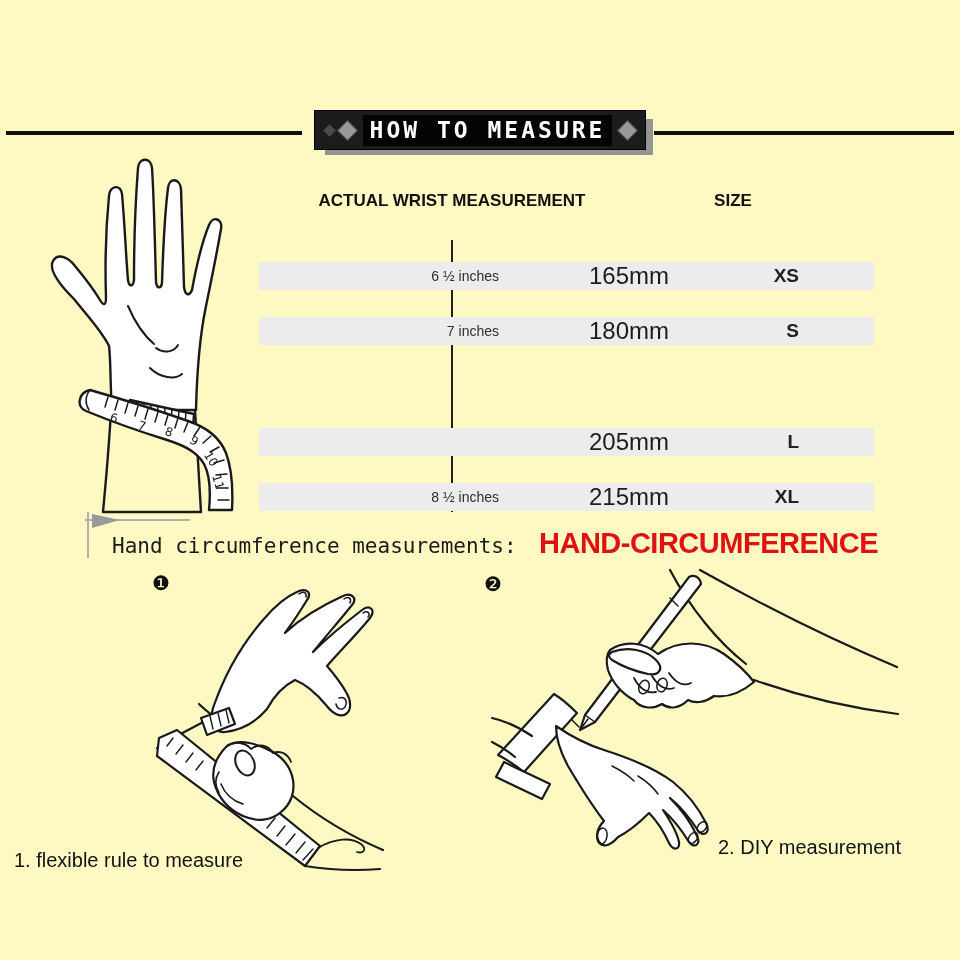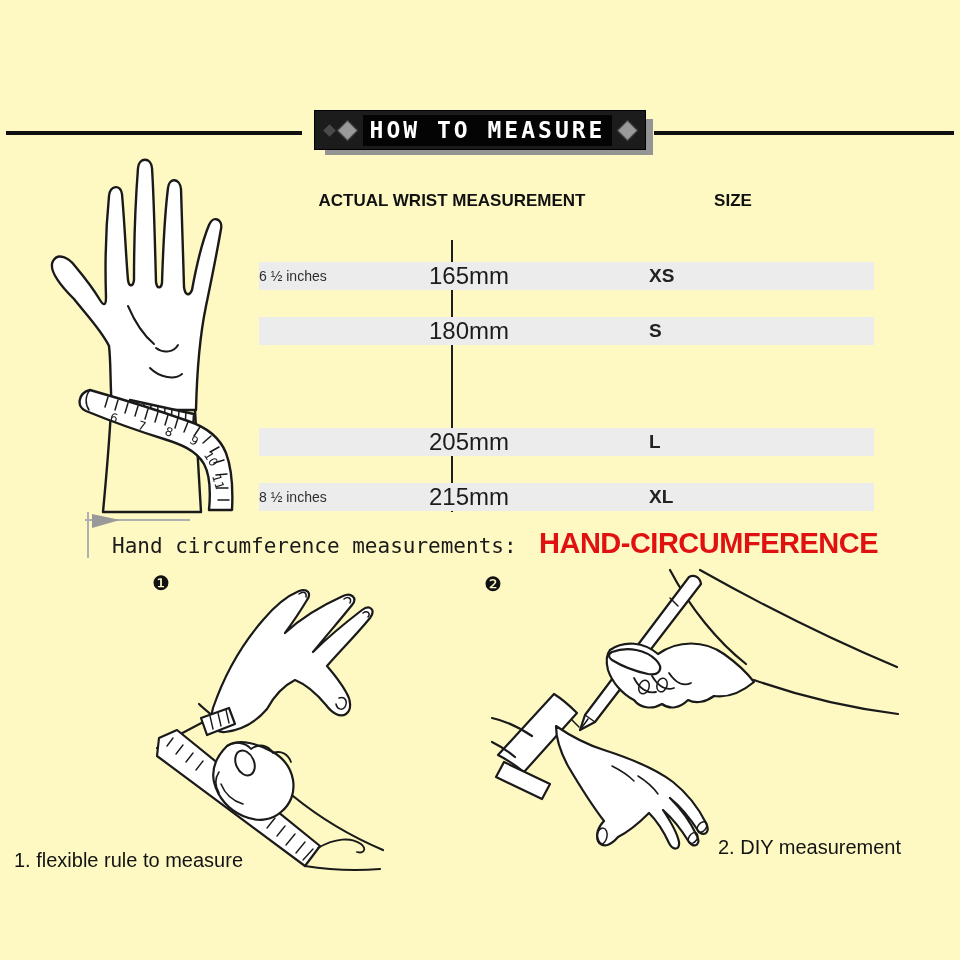--- a/index.html
+++ b/index.html
@@ -18,21 +18,21 @@
   .diamond.big{width:13px;height:13px;background:#9a9a9a;border:1px solid #3a3a3a;}
   .banner-inner{flex:1;background:#040404;color:#fff;text-align:center;margin:0 5px;
                 font-family:"DejaVu Sans Mono",monospace;font-weight:bold;font-size:23px;
                 letter-spacing:3px;padding:2px 0 3px;white-space:nowrap;}
 
   
   .tbl-h{position:absolute;top:191px;font-weight:bold;font-size:17px;color:#111;text-align:center;}
   .tbl-h.h1{left:262px;width:380px;}
   .tbl-h.h2{left:668px;width:130px;}
   .size-row{position:absolute;left:259px;width:615px;height:28px;background:#ececec;}
-  .size-row span{position:absolute;top:50%;transform:translateY(-50%);text-align:left;white-space:nowrap;}
+  .size-row span{position:absolute;top:50%;transform:translateY(-50%);text-align:right;white-space:nowrap;}
   .c-in{left:0;width:240px;font-size:14px;color:#2e2e2e;}
   .c-mm{left:170px;width:240px;font-size:24px;color:#1c1c1c;}
   .c-size{left:390px;width:150px;font-size:19px;font-weight:bold;color:#222;}
   .divider{position:absolute;left:451px;top:240px;width:2px;height:272px;background:#1e1e1e;}
 
   
   .subtitle{position:absolute;left:112px;top:534px;font-family:"DejaVu Sans Mono",monospace;
             font-size:21px;color:#1a1a1a;white-space:nowrap;}
   .highlight{position:absolute;left:539px;top:527px;font-size:29px;font-weight:bold;
              letter-spacing:-0.5px;white-space:nowrap;}
@@ -65,20 +65,21 @@
   <div class="tbl-h h1">ACTUAL WRIST MEASUREMENT</div>
   <div class="tbl-h h2">SIZE</div>
   <div class="divider"></div>
 
   <div class="size-row" style="top:262px">
     <span class="c-in">6 ½ inches</span>
     <span class="c-mm">165mm</span>
     <span class="c-size">XS</span>
   </div>
   <div class="size-row" style="top:317px">
+    <span class="c-in">7 inches</span>
     <span class="c-mm">180mm</span>
     <span class="c-size">S</span>
   </div>
   <div class="size-row" style="top:428px">
     <span class="c-mm">205mm</span>
     <span class="c-size">L</span>
   </div>
   <div class="size-row" style="top:483px">
     <span class="c-in">8 ½ inches</span>
     <span class="c-mm">215mm</span>

